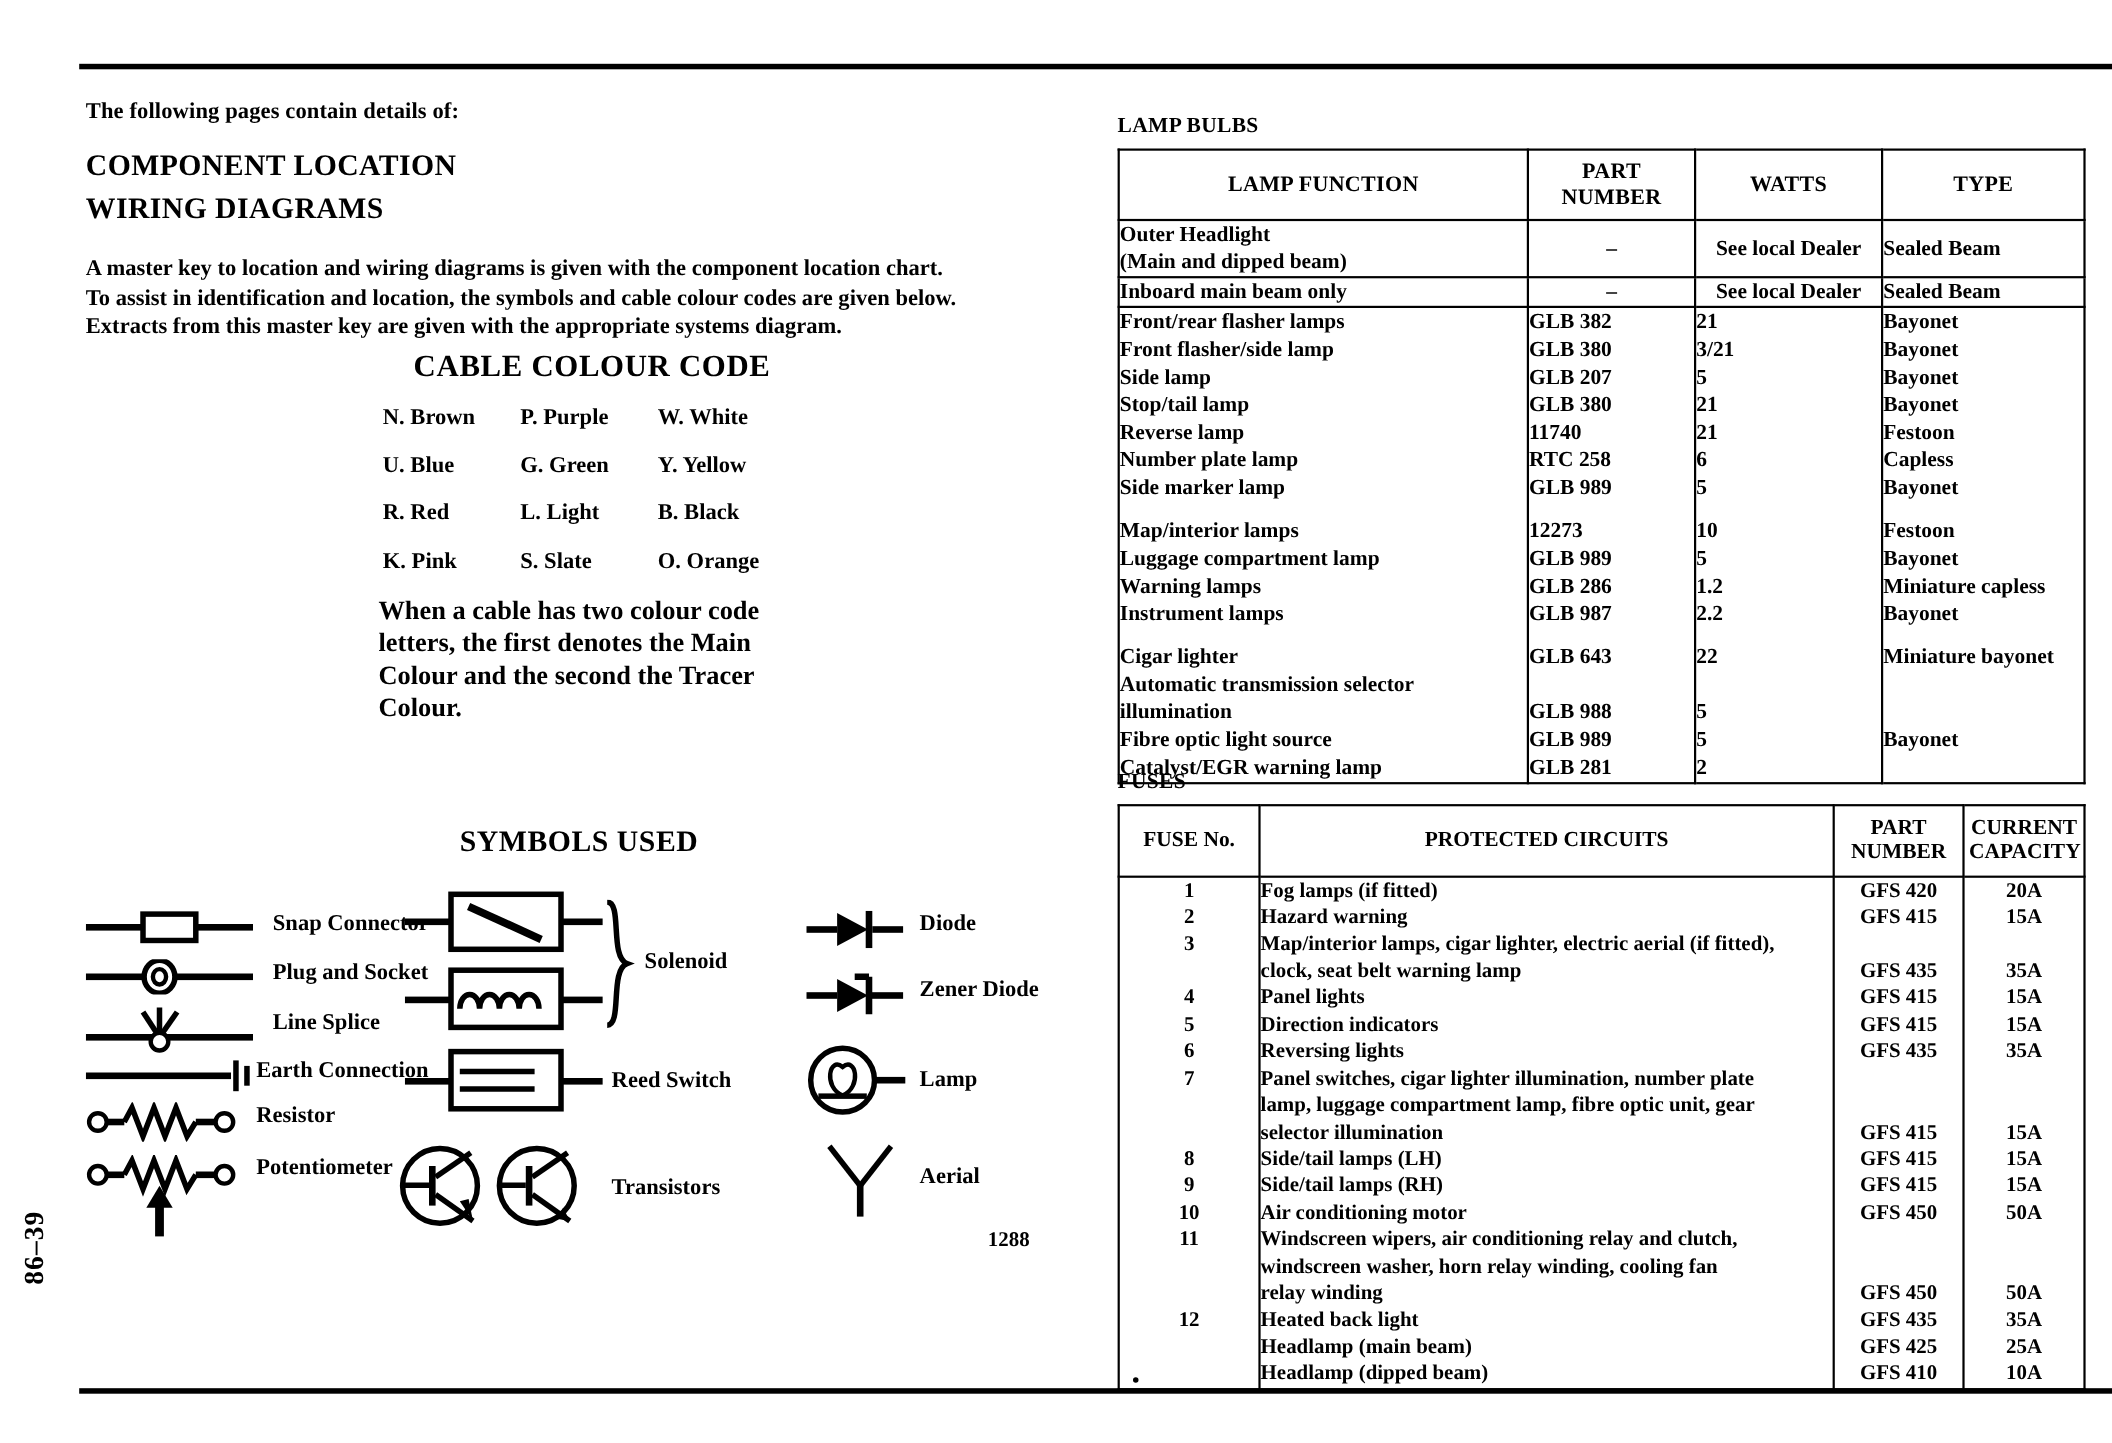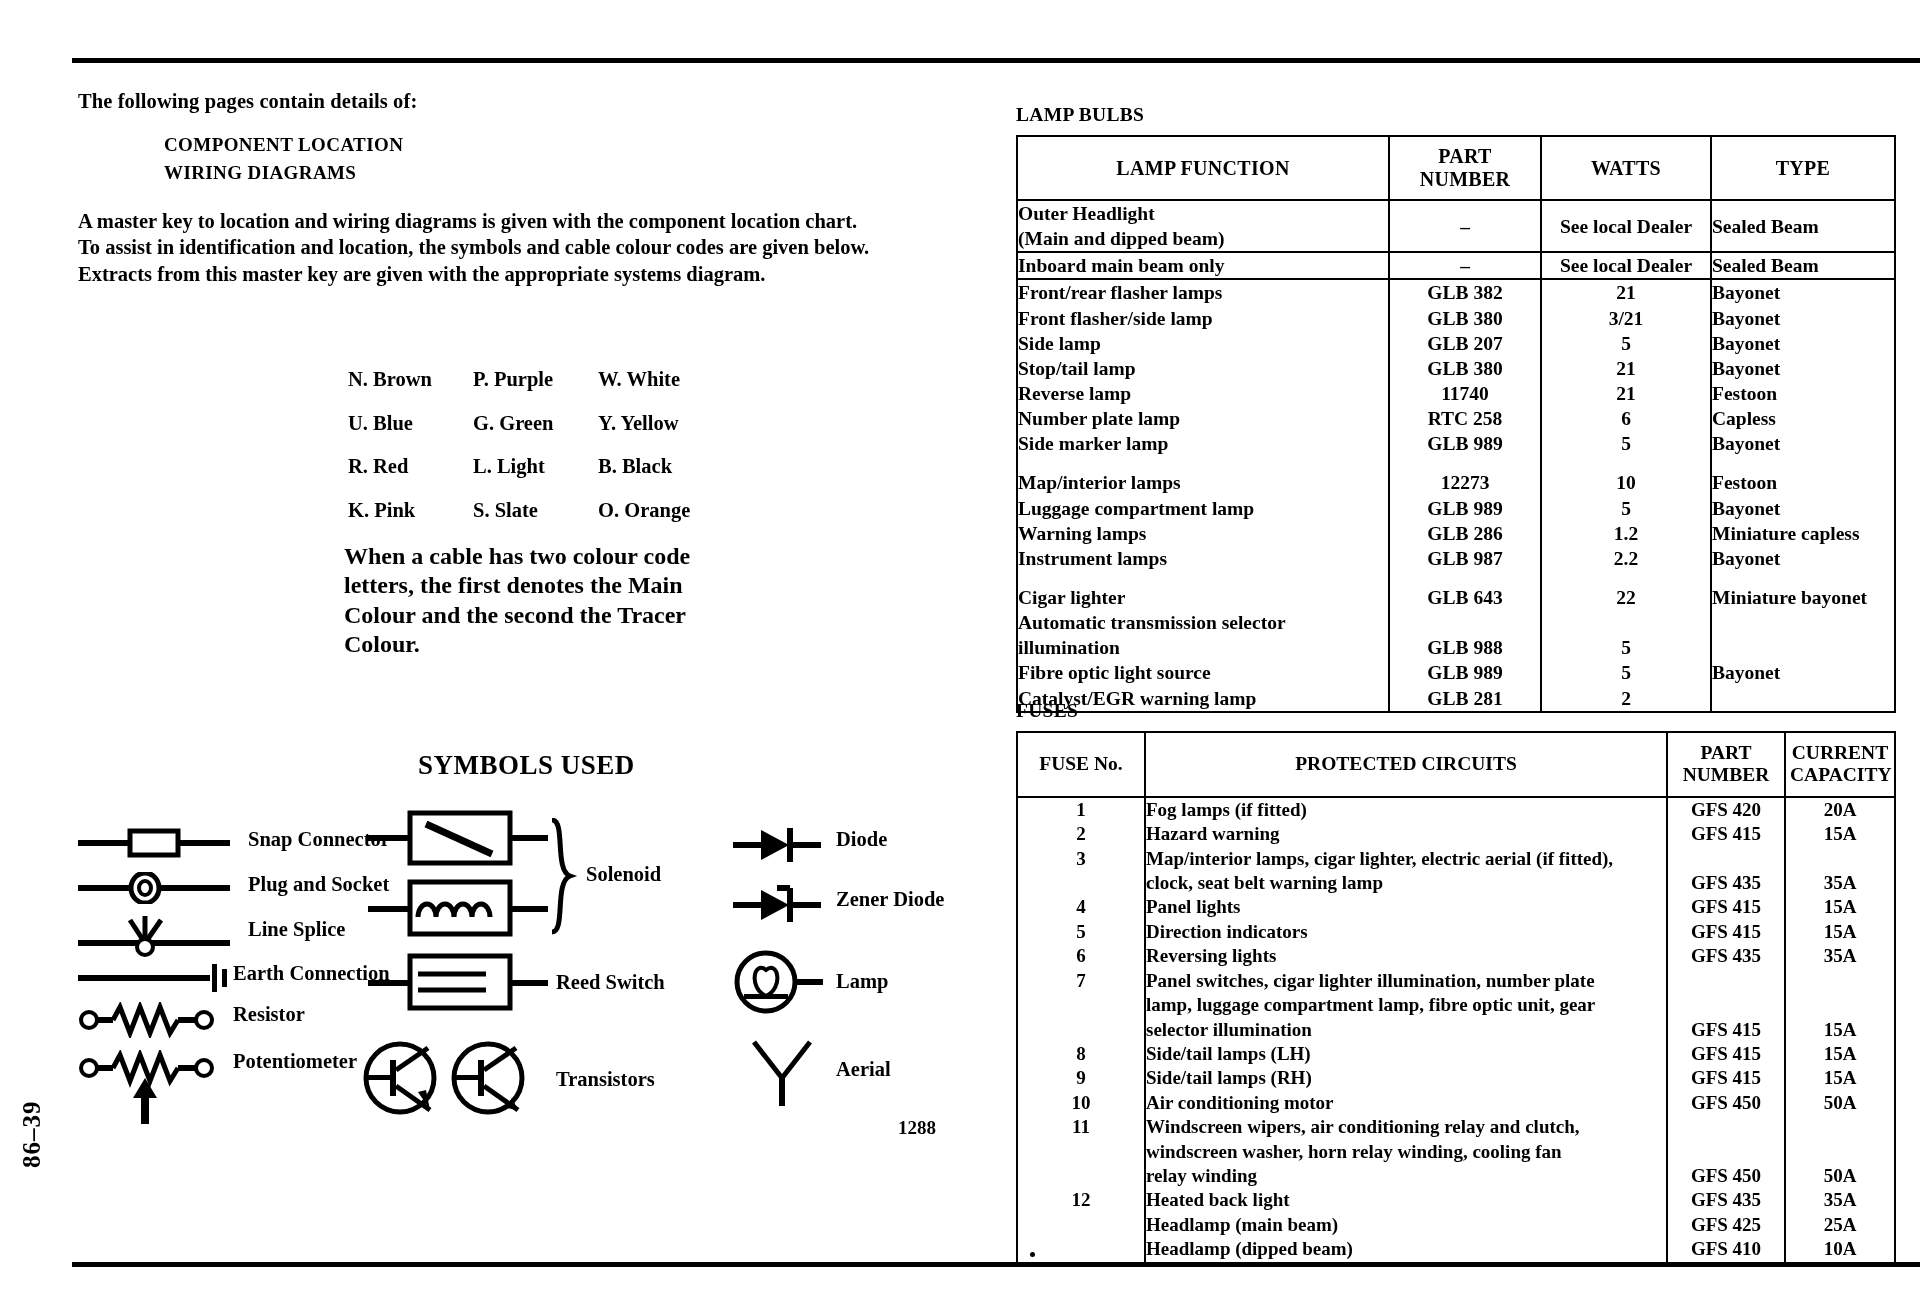--- a/index.html
+++ b/index.html
@@ -31,22 +31,22 @@
   }
   
   .left-col {
     position: absolute; left: 78px; top: 90px; width: 900px;
   }
   .intro-line {
     font-size: 20.5px; font-weight: 700; letter-spacing: .1px;
     margin-bottom: 18px;
   }
   .sub-head {
-    font-size: 19px; font-weight: 700; letter-spacing: .4px;
-    margin-left: 86px; line-height: 1.45;
+    font-size: 27px; font-weight: 700; letter-spacing: .4px;
+    line-height: 1.45;
   }
   .para {
     font-size: 20.5px; font-weight: 700; line-height: 1.28;
     margin-top: 22px; width: 890px;
     text-align: justify;
   }
   .para div { white-space: nowrap; }
 
   
   .ccc-title {
@@ -114,21 +114,21 @@
     font-size: 20px; font-family: "Liberation Serif", serif;
     font-weight: 700; text-align: center; letter-spacing: .3px;
     padding: 8px 4px;
     line-height: 1.15;
   }
   .cell-pad { padding: 7px 10px; font-size: 19.5px; line-height: 1.29; }
   .cell-c { text-align: center; }
   .stack { line-height: 1.29; font-size: 19.5px; }
   .stack .sp { height: 14px; }
   .blk { padding: 8px 10px 10px 10px; }
-  .blk-c { padding: 8px 6px 10px 6px; text-align: center; }
+  .blk-c { padding: 8px 6px 10px 6px; text-align: left; }
 
   
   .fuses-wrap { position: absolute; left: 1016px; top: 700px; width: 880px; }
   table.fuses { border-collapse: collapse; width: 878px; table-layout: fixed; }
   table.fuses td, table.fuses th { border: 2.5px solid #000; padding: 0; font-weight: 700; }
   table.fuses th { font-size: 19.5px; text-align: center; padding: 9px 4px; line-height: 1.15; }
   .fz { font-size: 19px; line-height: 1.285; }
   .fz-c { text-align: center; }
   .fpad { padding: 8px 8px 10px 8px; }
 </style>
@@ -147,20 +147,21 @@
     <div class="intro-line">The following pages contain details of:</div>
     <div class="sub-head">COMPONENT LOCATION</div>
     <div class="sub-head">WIRING DIAGRAMS</div>
     <div class="para">
       <div>A master key to location and wiring diagrams is given with the component location chart.</div>
       <div>To assist in identification and location, the symbols and cable colour codes are given below.</div>
       <div>Extracts from this master key are given with the appropriate systems diagram.</div>
     </div>
   </div>
 
+  <div class="ccc-title">CABLE COLOUR CODE</div>
   <div class="ccc-grid">
     <div class="ccc-row">
       <div class="ccc-cell ccc-c0">N. Brown</div>
       <div class="ccc-cell ccc-c1">P. Purple</div>
       <div class="ccc-cell ccc-c2">W. White</div>
     </div>
     <div class="ccc-row">
       <div class="ccc-cell ccc-c0">U. Blue</div>
       <div class="ccc-cell ccc-c1">G. Green</div>
       <div class="ccc-cell ccc-c2">Y. Yellow</div>

